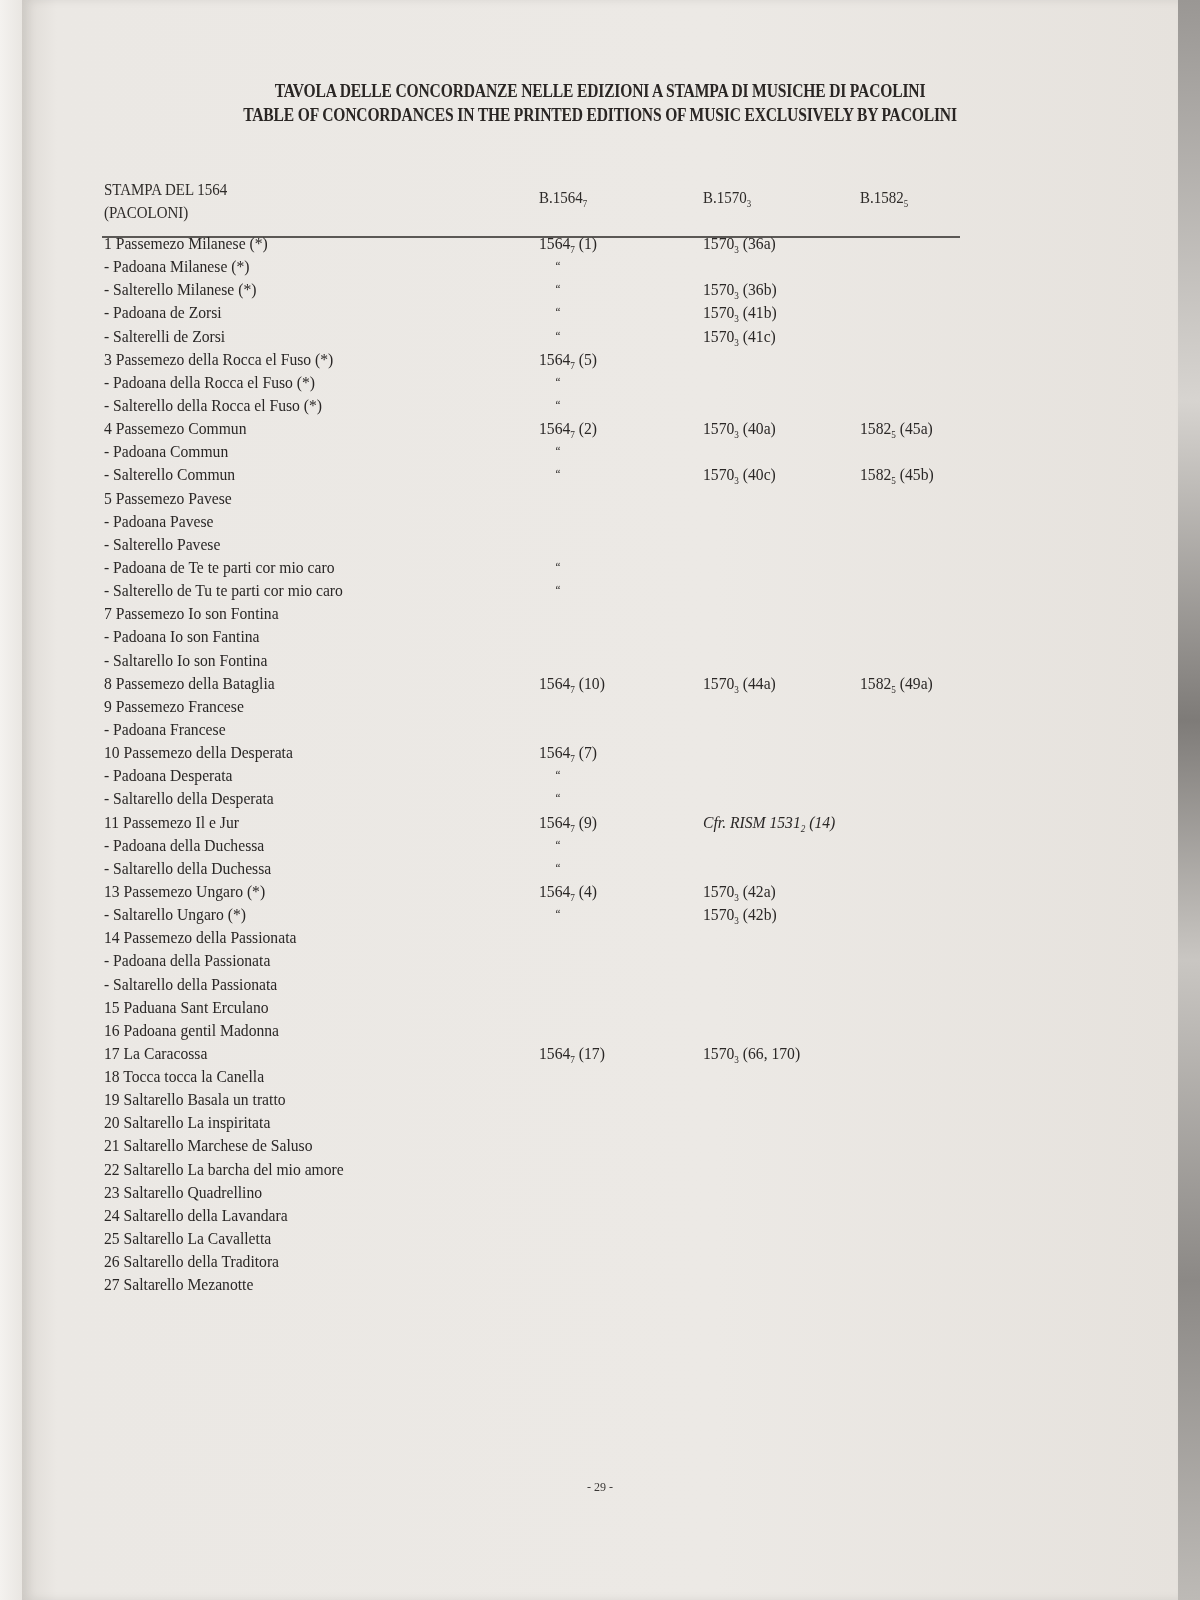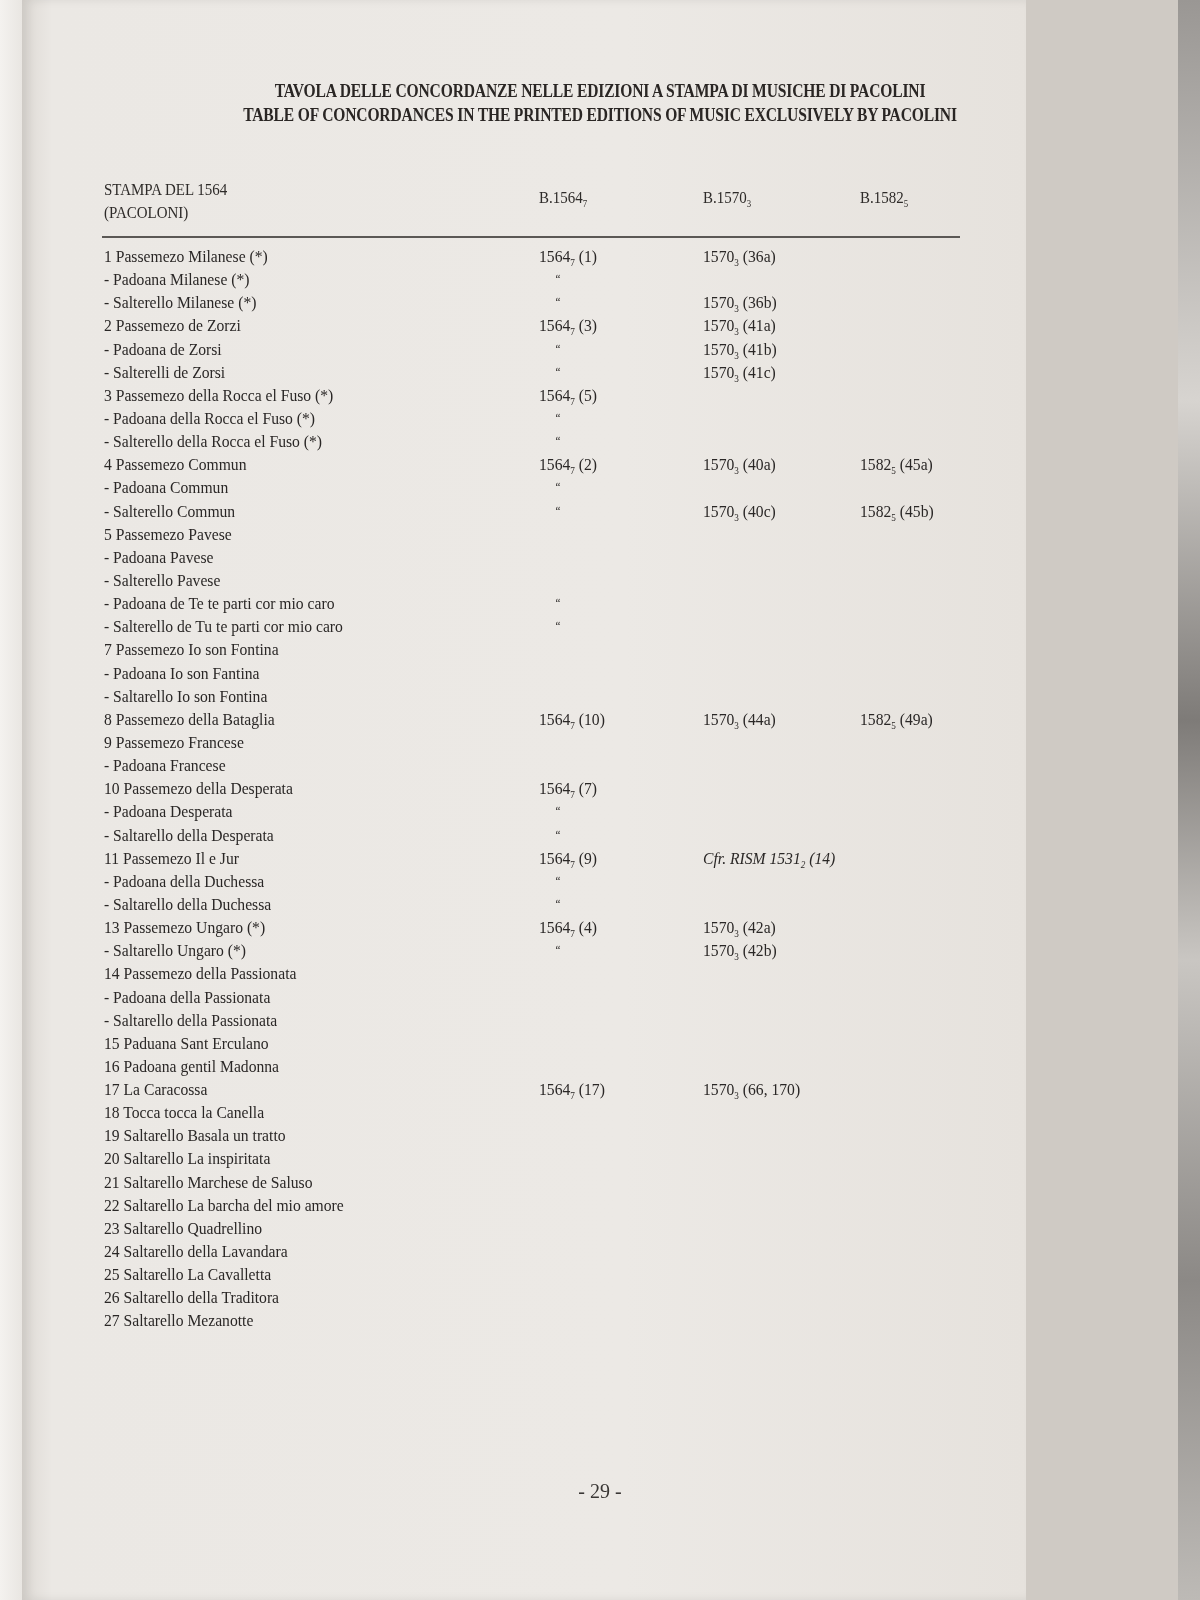--- a/index.html
+++ b/index.html
@@ -8,21 +8,21 @@
     background:#cfcac4;
     font-family:"Liberation Serif","DejaVu Serif",serif;
     color:#2a2726;
   }
   .left-page {
     position:absolute; left:0; top:0; width:22px; height:1600px;
     background:linear-gradient(90deg,#f4f2ef 0%,#e9e6e2 100%);
     border-right:1px solid #bdb8b1;
   }
   .page {
-    position:absolute; left:22px; top:0; width:1004px; height:1600px;
+    position:absolute; left:22px; top:0; width:1156px; height:1600px;
     background:linear-gradient(90deg,#dedad5 0%,#ebe8e4 3%,#ece9e5 60%,#e6e2dd 100%);
     box-shadow: inset 6px 0 10px rgba(0,0,0,0.08);
   }
   .right-bg {
     position:absolute; left:1178px; top:0; width:22px; height:1600px;
     background:linear-gradient(180deg,#9a9794 0%,#d7d4d0 25%,#7e7b78 45%,#c9c6c2 60%,#8c8986 80%,#bdbab6 100%);
   }
   .title {
     position:absolute; left:0; width:1156px; text-align:center;
     font-size:19px; letter-spacing:-0.2px; color:#2a2624; font-weight:bold; transform:scaleX(0.82);
@@ -34,32 +34,32 @@
     position:absolute; font-size:17px; color:#2e2b29; transform:scaleX(0.88); transform-origin:left;
   }
   .hdr-label { left:82px; top:178px; line-height:23px; }
   .hdr-b1 { left:517px; top:188px; }
   .hdr-b2 { left:681px; top:188px; }
   .hdr-b3 { left:838px; top:188px; }
   sub { font-size:10px; vertical-align:-4px; }
   .rule {
     position:absolute; left:80px; top:236px; width:858px; height:2px; background:#5b5855;
   }
-  .rows { position:absolute; left:82px; top:245px; width:880px; }
+  .rows { position:absolute; left:82px; top:232px; width:880px; }
   .row {
     position:relative; height:23.15px; font-size:17px; line-height:23px; white-space:nowrap;
   }
   .row .c0 { position:absolute; left:0; transform:scaleX(0.92); transform-origin:left; }
   .row .c1 { position:absolute; left:435px; transform:scaleX(0.92); transform-origin:left; }
   .row .c2 { position:absolute; left:599px; transform:scaleX(0.92); transform-origin:left; }
   .row .c3 { position:absolute; left:756px; transform:scaleX(0.92); transform-origin:left; }
   .ditto { padding-left:18px; font-size:12px; }
   .ital { font-style:italic; }
   .pagenum {
-    position:absolute; left:0; width:1156px; top:1480px; text-align:center; font-size:20px; color:#3a3735;
+    position:absolute; left:0; width:1156px; top:1480px; text-align:center; font-size:12px; color:#3a3735;
   }
 </style>
 </head>
 <body>
 
 <div class="left-page"></div>
 <div class="right-bg"></div>
 
 <div class="page">
   <div class="title t1">TAVOLA DELLE CONCORDANZE NELLE EDIZIONI A STAMPA DI MUSICHE DI PACOLINI</div>
@@ -84,25 +84,20 @@
       <div class="row">
         <span class="c0">- Padoana Milanese (*)</span>
         <span class="c1 ditto">“</span>
       </div>
       <div class="row">
         <span class="c0">- Salterello Milanese (*)</span>
         <span class="c1 ditto">“</span>
         <span class="c2"><span>1570</span><sub>3</sub> <span>(36b)</span></span>
       </div>
       <div class="row">
-        <span class="c0">2 Passemezo de Zorzi</span>
-        <span class="c1"><span>1564</span><sub>7</sub> <span>(3)</span></span>
-        <span class="c2"><span>1570</span><sub>3</sub> <span>(41a)</span></span>
-      </div>
-      <div class="row">
         <span class="c0">- Padoana de Zorsi</span>
         <span class="c1 ditto">“</span>
         <span class="c2"><span>1570</span><sub>3</sub> <span>(41b)</span></span>
       </div>
       <div class="row">
         <span class="c0">- Salterelli de Zorsi</span>
         <span class="c1 ditto">“</span>
         <span class="c2"><span>1570</span><sub>3</sub> <span>(41c)</span></span>
       </div>
       <div class="row">

